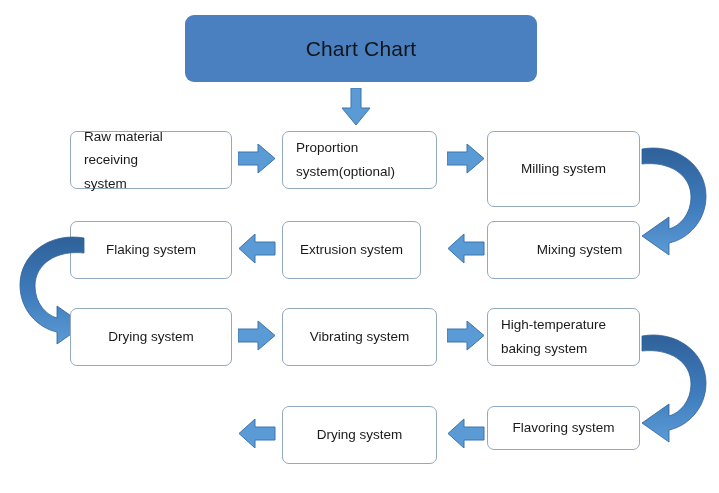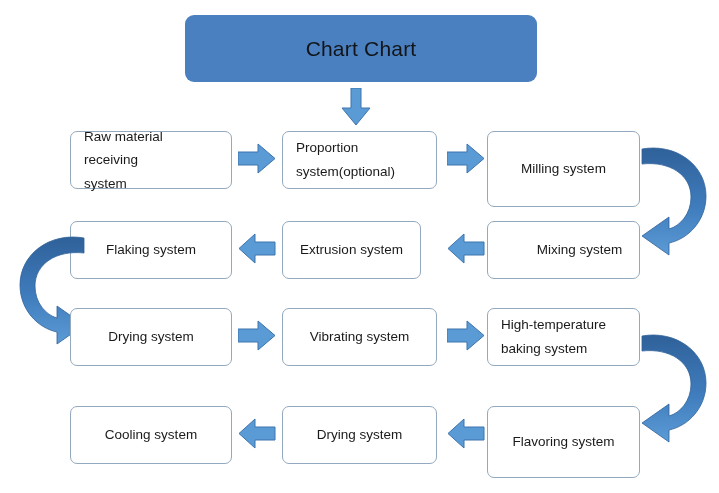--- a/index.html
+++ b/index.html
@@ -204,37 +204,34 @@
           <stop offset="0%" stop-color="#2f6199"></stop>
           <stop offset="55%" stop-color="#3f7cbd"></stop>
           <stop offset="100%" stop-color="#5b9bd5"></stop>
         </linearGradient>
       </defs>
       <path d="M6,6 C40,0 70,22 70,53 C70,78 52,96 33,100 L33,112 L6,93 L33,74 L33,86
                C44,83 55,71 55,54 C55,32 34,18 6,21 Z" fill="url(#gradRB)" stroke="#2f6199" stroke-width="0.8"></path>
     </svg>
   </div>
 
-  <div class="node centered" style="left:70px; top:406px; width:162px; height:58px;">
-    <span class="node-label">Cooling system</span>
-  </div>
 
   <div class="arrow" style="left:238px; top:418px;">
     <svg width="38" height="31" viewBox="0 0 38 31">
       <polygon points="37,9 17,9 17,1 1,15.5 17,30 17,22 37,22" fill="#5b9bd5" stroke="#3c74ad" stroke-width="1"></polygon>
     </svg>
   </div>
 
   <div class="node centered" style="left:282px; top:406px; width:155px; height:58px;">
     <span class="node-label">Drying system</span>
   </div>
 
   <div class="arrow" style="left:447px; top:418px;">
     <svg width="38" height="31" viewBox="0 0 38 31">
       <polygon points="37,9 17,9 17,1 1,15.5 17,30 17,22 37,22" fill="#5b9bd5" stroke="#3c74ad" stroke-width="1"></polygon>
     </svg>
   </div>
 
-  <div class="node centered" style="left:487px; top:406px; width:153px; height:72px;">
+  <div class="node centered" style="left:487px; top:406px; width:153px; height:44px;">
     <span class="node-label">Flavoring system</span>
   </div>
 
 </div>
 
 </body></html>

